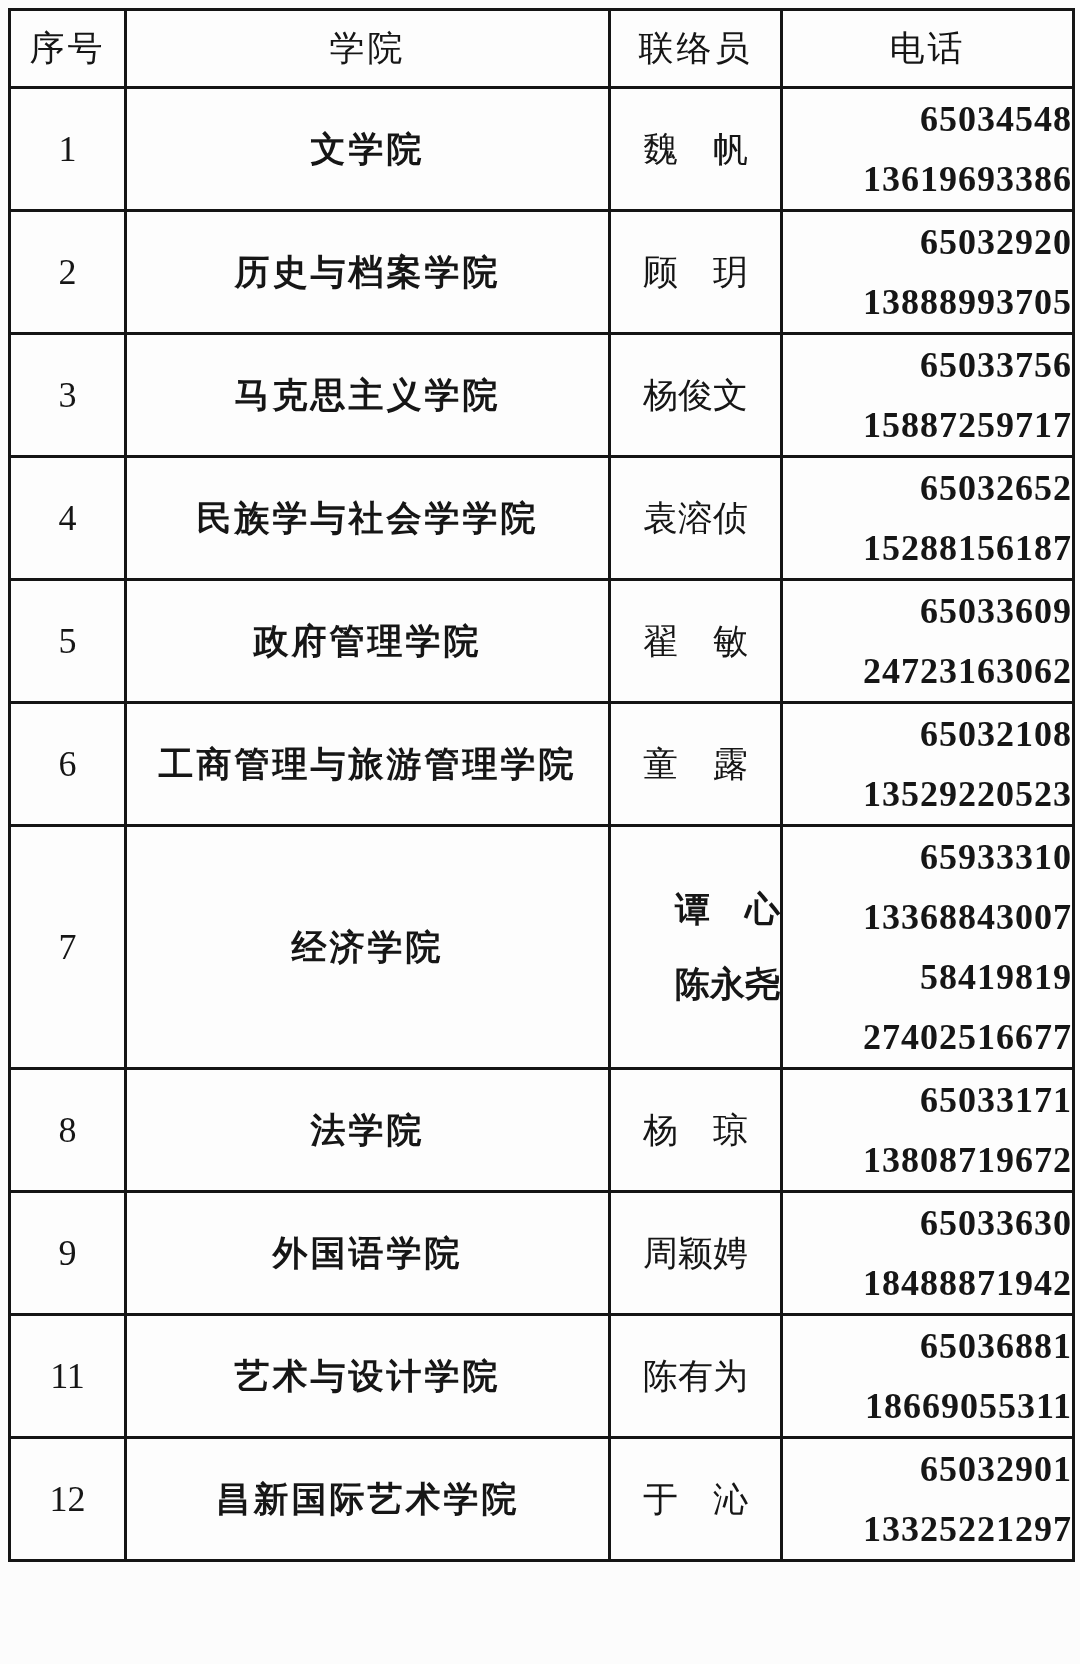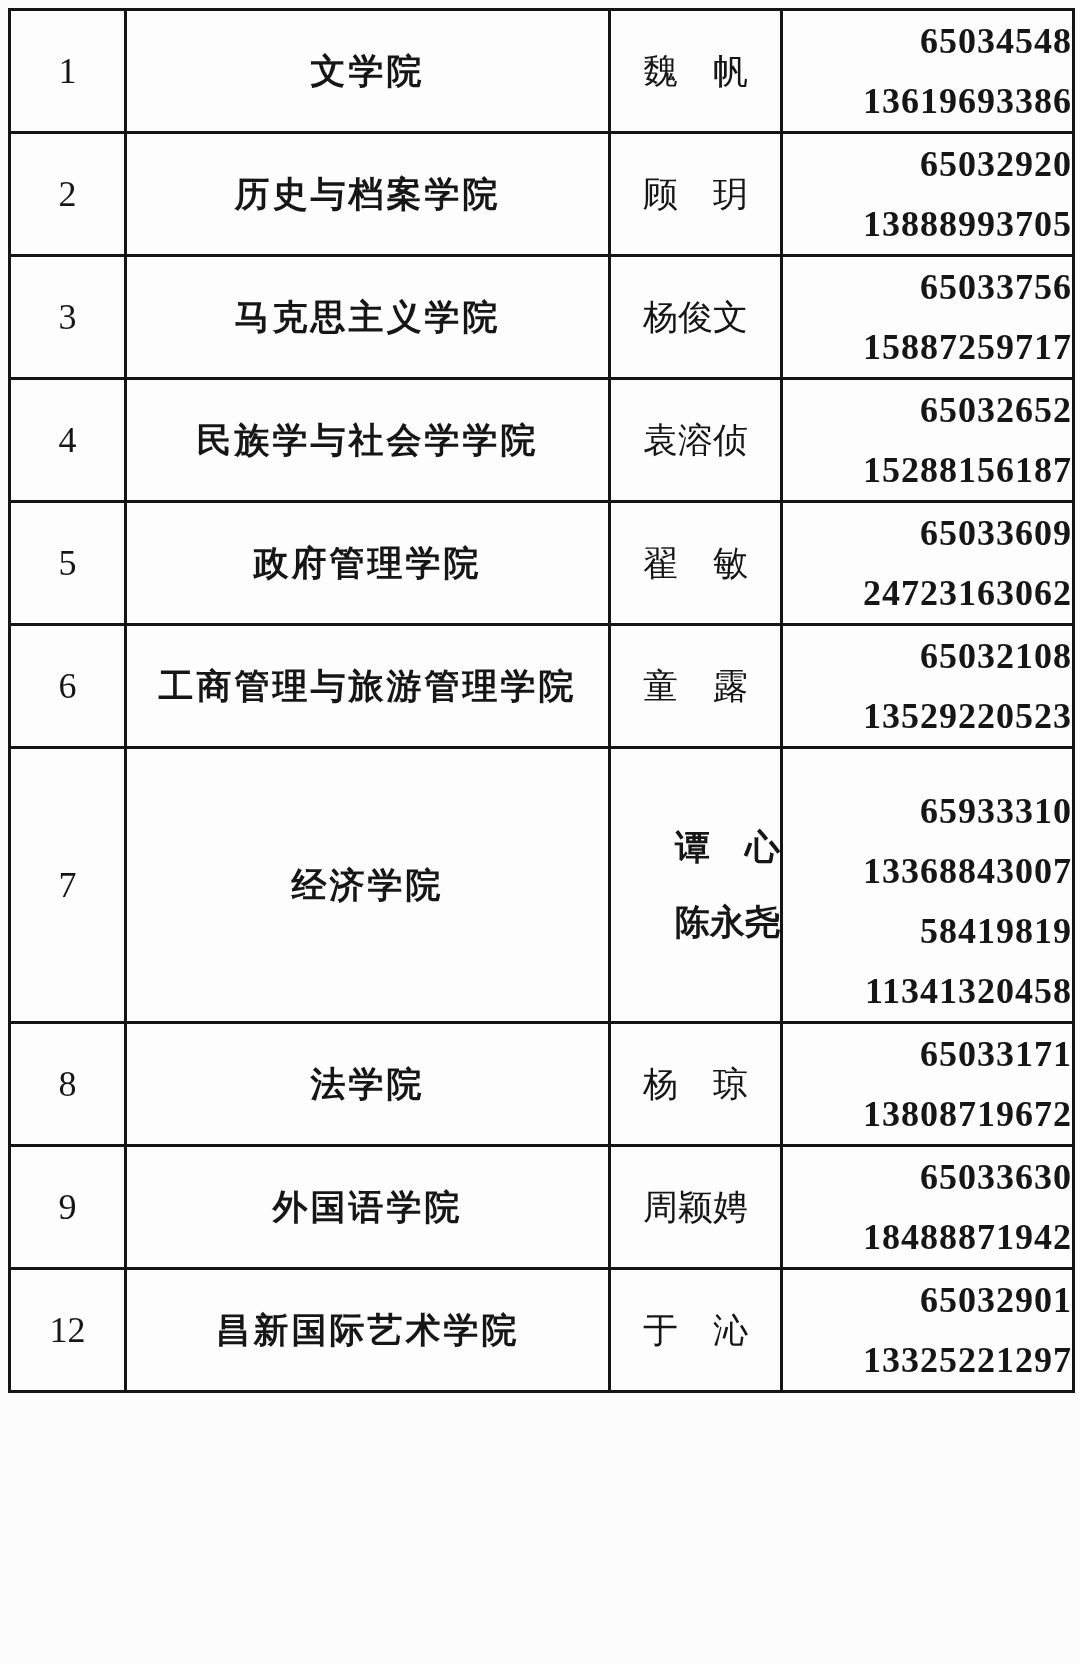--- a/index.html
+++ b/index.html
@@ -42,34 +42,40 @@
   .stack {
     display: flex;
     flex-direction: column;
     justify-content: space-around;
     align-items: flex-end;
     height: 100%;
     width: 100%;
     font-weight: bold;
   }
   .h-normal .stack { height: 120px; }
-  .h-tall  .stack { height: 240px; margin-top: 32px; }
+  .h-tall  .stack { height: 240px; }
 </style>
 </head>
 <body>
 
 <div class="page">
   <table class="doc-table">
     <colgroup>
       <col class="c-index">
         <col class="c-college">
         <col class="c-contact">
         <col class="c-phone">
     </colgroup>
     <tbody>
+      <tr class="header-row">
+        <td class="th-text">序号</td>
+        <td class="th-text">学院</td>
+        <td class="th-text">联络员</td>
+        <td class="th-text">电话</td>
+      </tr>
 
       <tr class="h-normal">
         <td class="idx">1</td>
         <td class="college">文学院</td>
         <td class="contact">魏　帆</td>
         <td>
           <div class="stack">
             <div class="phone">65034548</div>
             <div class="phone">13619693386</div>
           </div>
@@ -143,21 +149,21 @@
           <div class="stack" style="height:150px; margin:45px 0;">
             <div class="contact">谭　心</div>
             <div class="contact">陈永尧</div>
           </div>
         </td>
         <td>
           <div class="stack">
             <div class="phone">65933310</div>
             <div class="phone">13368843007</div>
             <div class="phone">58419819</div>
-            <div class="phone">11341320458</div>
+            <div class="phone">27402516677</div>
           </div>
         </td>
       </tr>
 
       <tr class="h-normal">
         <td class="idx">8</td>
         <td class="college">法学院</td>
         <td class="contact">杨　琼</td>
         <td>
           <div class="stack">
@@ -173,20 +179,31 @@
         <td class="contact">周颖娉</td>
         <td>
           <div class="stack">
             <div class="phone">65033630</div>
             <div class="phone">18488871942</div>
           </div>
         </td>
       </tr>
 
 
+      <tr class="h-normal">
+        <td class="idx">11</td>
+        <td class="college">艺术与设计学院</td>
+        <td class="contact">陈有为</td>
+        <td>
+          <div class="stack">
+            <div class="phone">65036881</div>
+            <div class="phone">18669055311</div>
+          </div>
+        </td>
+      </tr>
 
       <tr class="h-normal">
         <td class="idx">12</td>
         <td class="college">昌新国际艺术学院</td>
         <td class="contact">于　沁</td>
         <td>
           <div class="stack">
             <div class="phone">65032901</div>
             <div class="phone">13325221297</div>
           </div>

